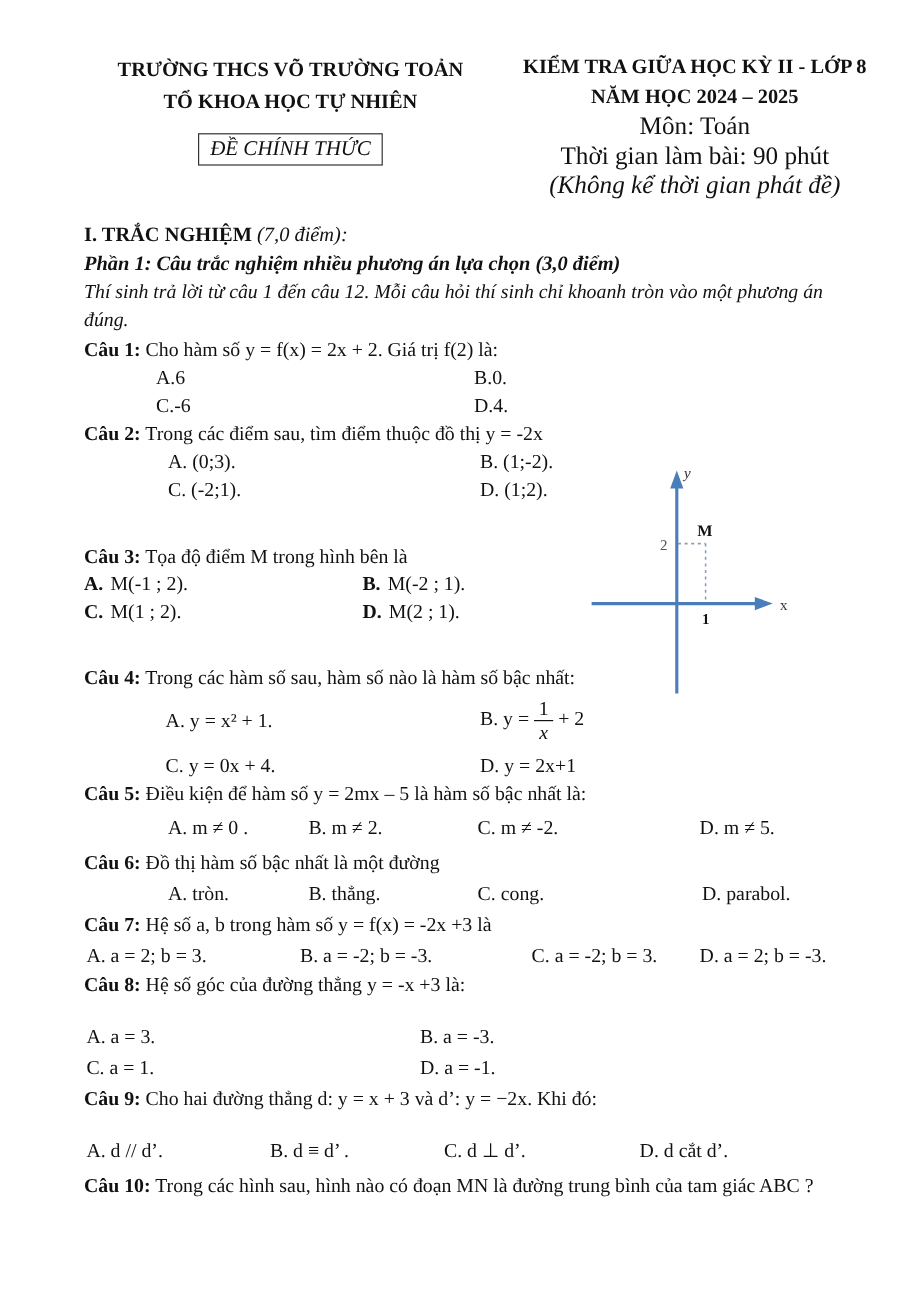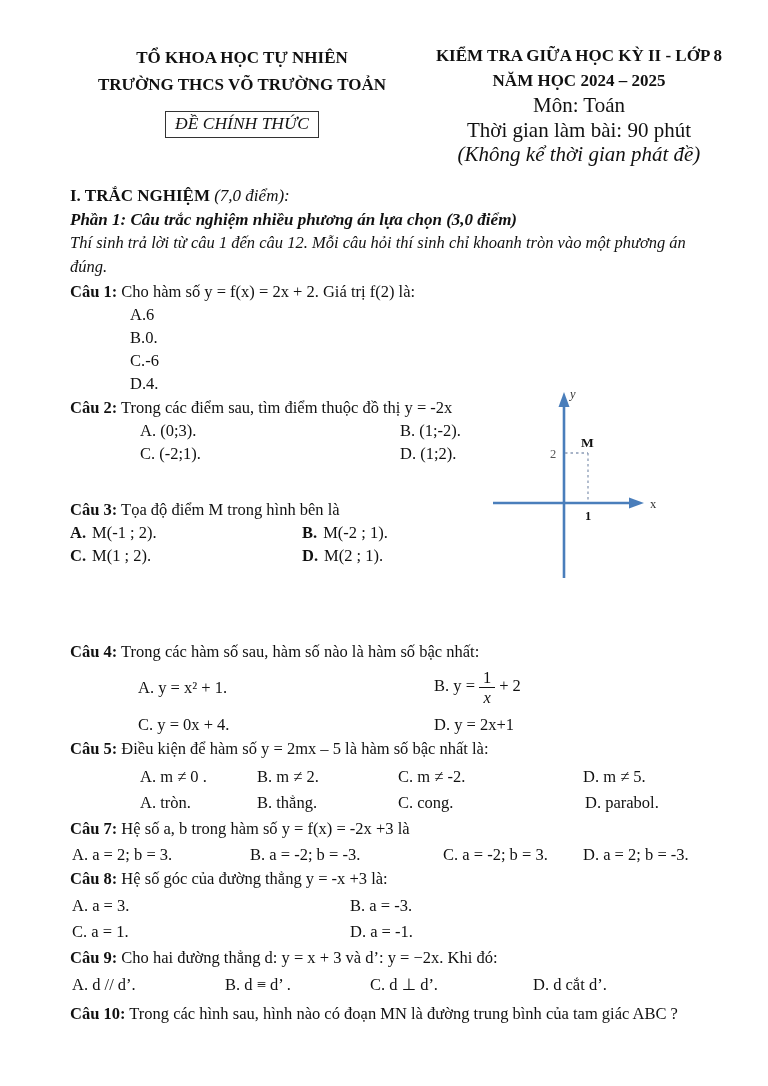--- a/index.html
+++ b/index.html
@@ -34,54 +34,54 @@
 
   
   .content { padding:17px 66px 0 70px; }
   .sec-heading { line-height:24px; font-size:17px; }
   .part-heading { line-height:23px; font-size:17px;font-style:italic; }
   .instructions { font-style:italic; line-height:24px; width:634px; }
   .stmt { line-height:23px; margin-top:1px; }
   .row2 { display:flex; line-height:23px; }
   .row4 { display:flex; line-height:23px; }
   .c { display:inline-block; flex-shrink:0; }
-  .pad60 { padding-left:60px;flex-direction:column; }
-  .pad68 { padding-left:68px;gap:34px; }
+  .pad60 { padding-left:60px; }
+  .pad68 { padding-left:68px; }
   .pad70 { padding-left:70px; }
   .pad2  { padding-left:2px; }
   .w265 { width:265px; } .w260 { width:260px; } .w232 { width:232px; }
   .w262 { width:262px; } .w278 { width:278px; }
   .w117 { width:117px; } .w141 { width:141px; } .w185 { width:185px; } .w187 { width:187px; }
   .w178 { width:178px; } .w193 { width:193px; } .w140 { width:140px; }
   .w153 { width:153px; } .w145 { width:145px; } .w163 { width:163px; }
   .q3letter { font-weight:bold; }
   .q3txt { margin-left:6px;text-align:center; }
   .q3 .stmt { margin-top:33px; }
   .q3 .row2:first-of-type { margin-top:25px; }
-  .q4 .stmt { margin-top:73px; }
+  .q4 .stmt { margin-top:32px; }
   .q4row1 { display:flex; align-items:center; height:50px; line-height:23px; }
   .frac { display:inline-block; vertical-align:middle; text-align:center; margin:0 4px; }
   .frac .num { display:block; line-height:19px; padding:0 4px; border-bottom:1.4px solid #111; }
   .frac .den { display:block; line-height:19px; font-style:italic; }
-  .mt3 { margin-top:3px; } .mt4 { margin-top:4px;align-items:flex-end; } .mt5 { margin-top:5px; } .mt6 { margin-top:6px; }
+  .mt3 { margin-top:3px; } .mt4 { margin-top:20px;align-items:flex-end; } .mt5 { margin-top:5px; } .mt6 { margin-top:6px; }
   .q10 .stmt { line-height:32px; width:648px; margin-top:2px; }
 
   
   .figure { position:absolute; left:487px; top:386px; }
   .figure text { font-family:"Liberation Serif", serif; }
 </style>
 </head>
 <body>
 
 <div class="page">
 
   <div class="header">
     <div class="h-left">
+      <div class="line">TRƯỜNG THCS VÕ TRƯỜNG TOẢN</div>
       <div class="line">TỔ KHOA HỌC TỰ NHIÊN</div>
-      <div class="line">TRƯỜNG THCS VÕ TRƯỜNG TOẢN</div>
       <div class="exam-box-wrap">
         <span class="exam-box">ĐỀ CHÍNH THỨC</span>
       </div>
     </div>
     <div class="h-right">
       <div class="line t1">KIỂM TRA GIỮA HỌC KỲ II - LỚP 8</div>
       <div class="line t2">NĂM HỌC 2024 – 2025</div>
       <div class="line">Môn: Toán</div>
       <div class="line">Thời gian làm bài: 90 phút</div>
       <div class="line i">(Không kể thời gian phát đề)</div>
@@ -148,20 +148,21 @@
       <div class="stmt"><span class="b">Câu 5:</span> <span>Điều kiện để hàm số y = 2mx – 5 là hàm số bậc nhất là:</span></div>
       <div class="row4 pad70 mt5">
         <span class="c w117">A. m ≠ 0 .</span>
         <span class="c w141">B. m ≠ 2.</span>
         <span class="c w185">C. m ≠ -2.</span>
         <span>D. m ≠ 5.</span>
       </div>
     </div>
 
     <div class="q q6">
+      <div class="stmt mt6"><span class="b">Câu 6:</span> <span>Đồ thị hàm số bậc nhất là một đường</span></div>
       <div class="row4 pad70 mt3">
         <span class="c w117">A. tròn.</span>
         <span class="c w141">B. thẳng.</span>
         <span class="c w187">C. cong.</span>
         <span>D. parabol.</span>
       </div>
     </div>
 
     <div class="q q7">
       <div class="stmt mt3"><span class="b">Câu 7:</span> <span>Hệ số a, b trong  hàm số y = f(x) = -2x +3 là</span></div>

